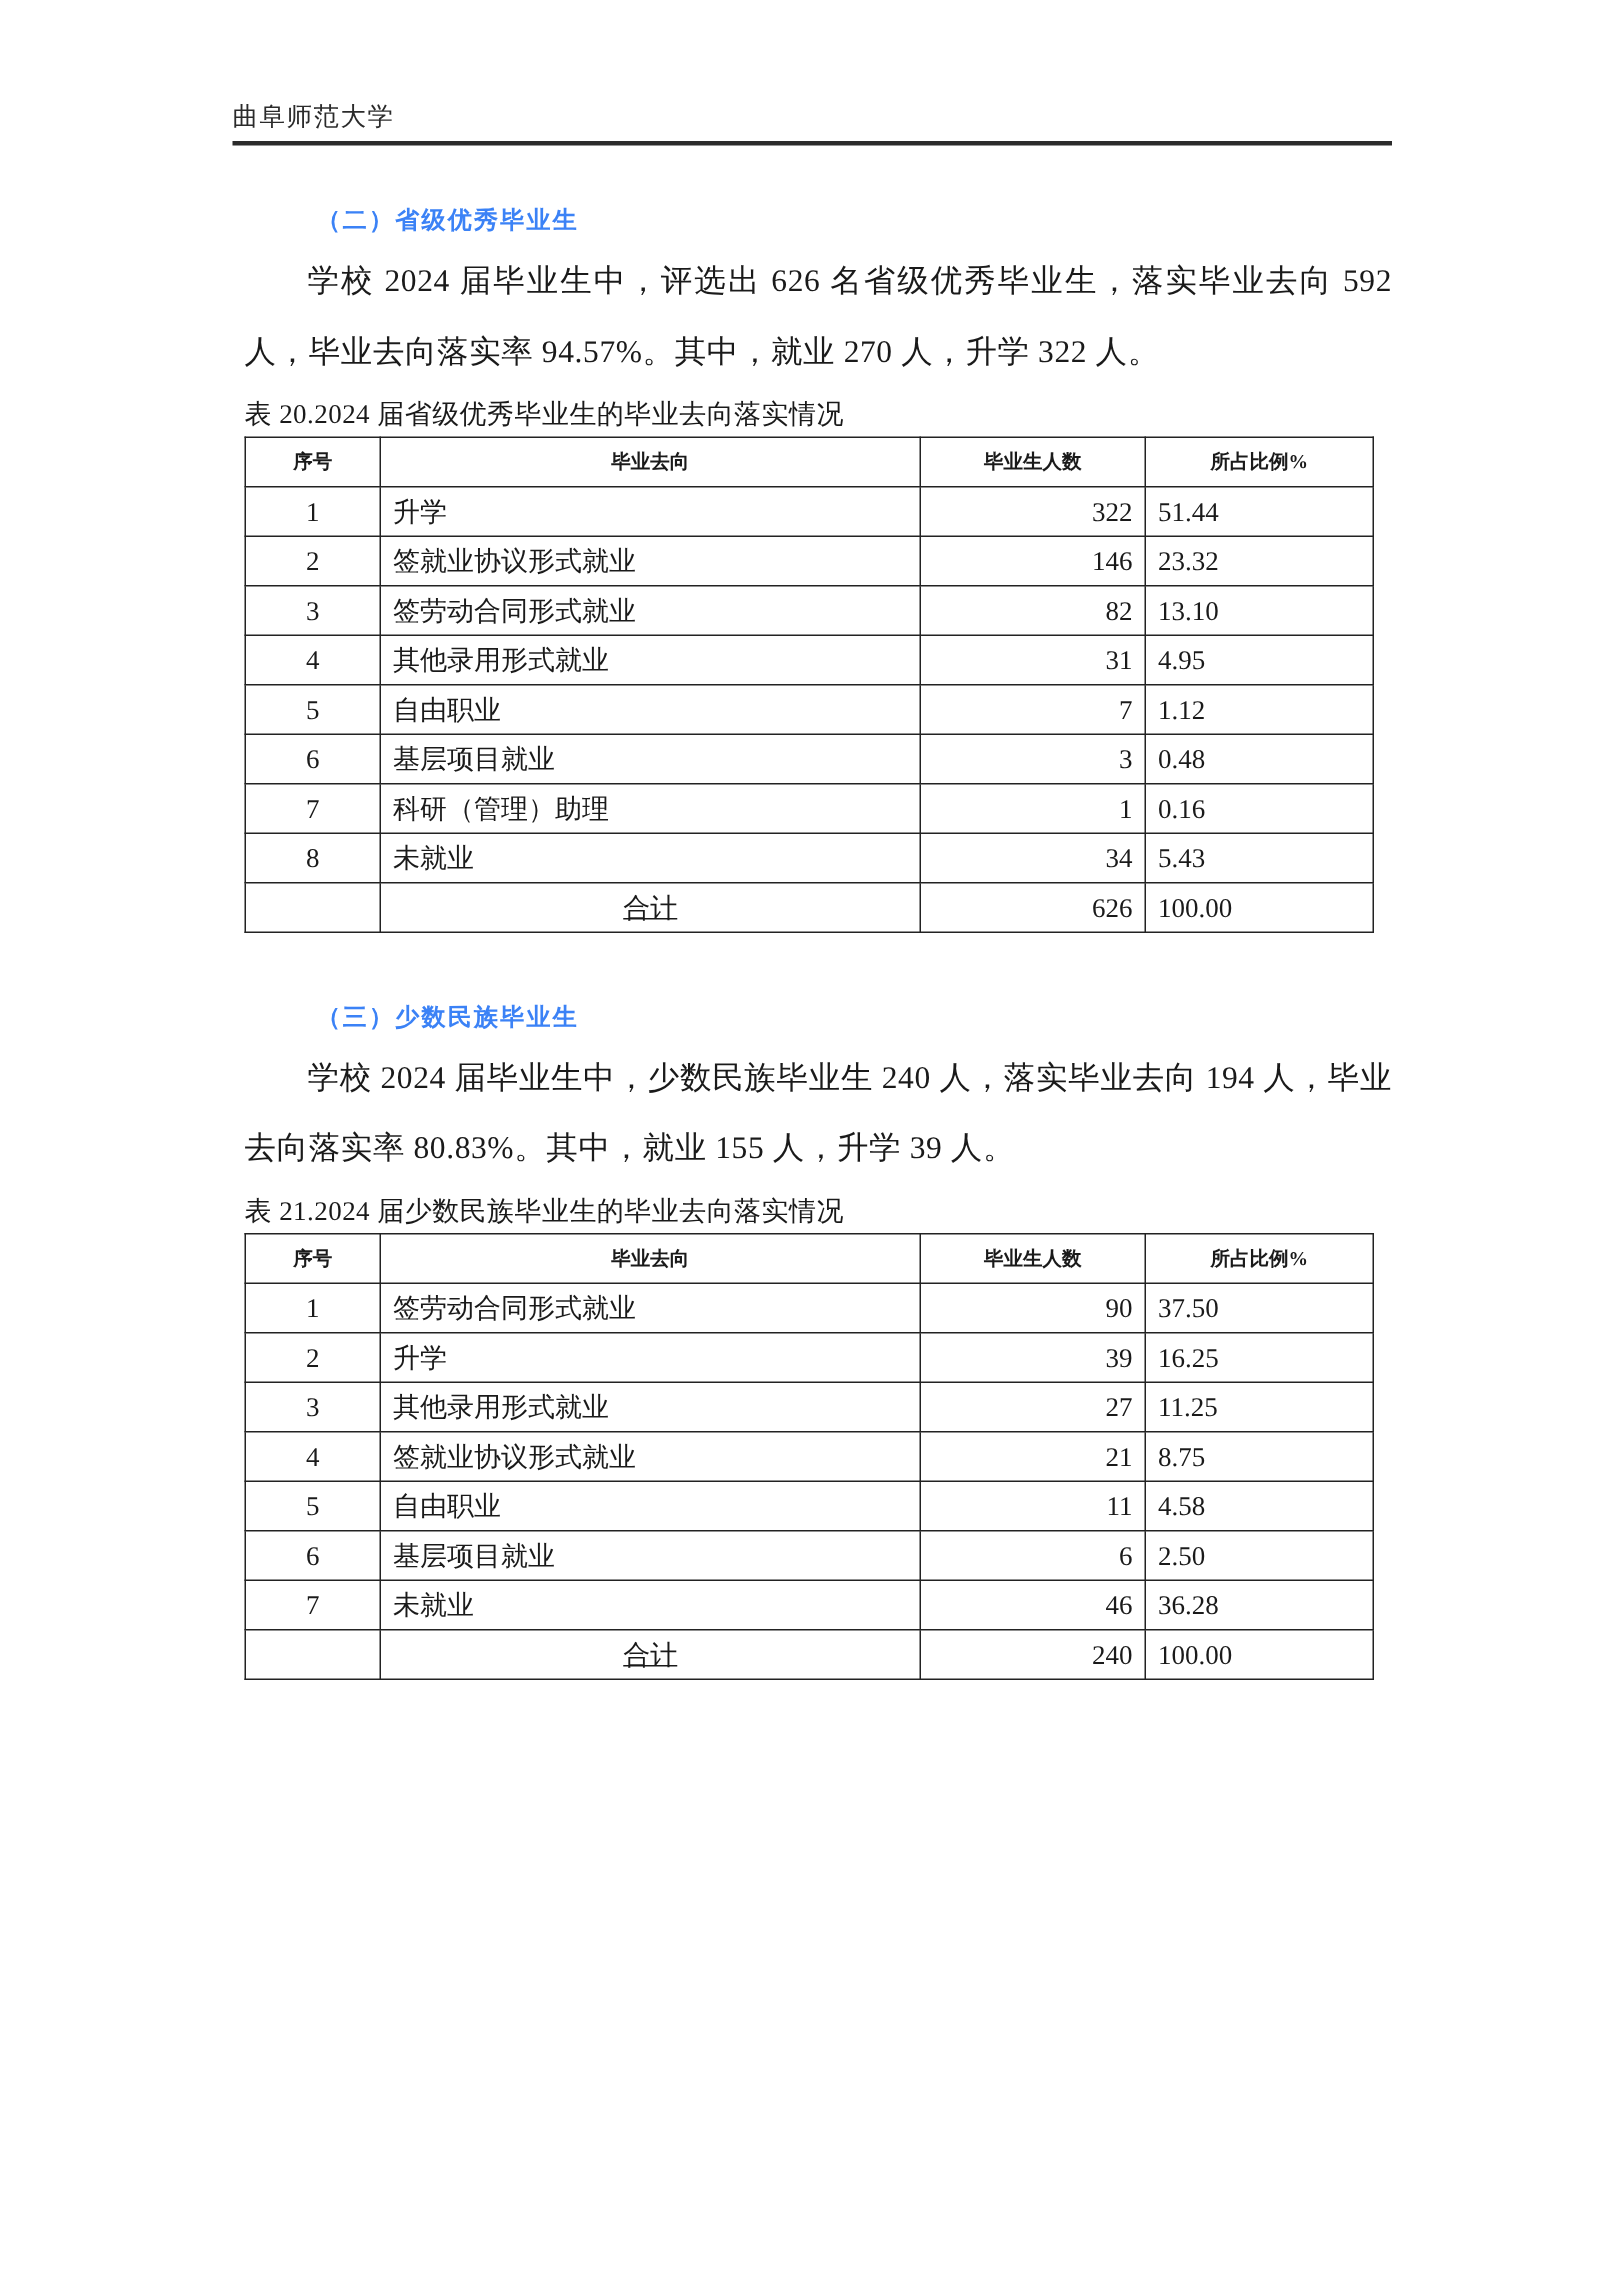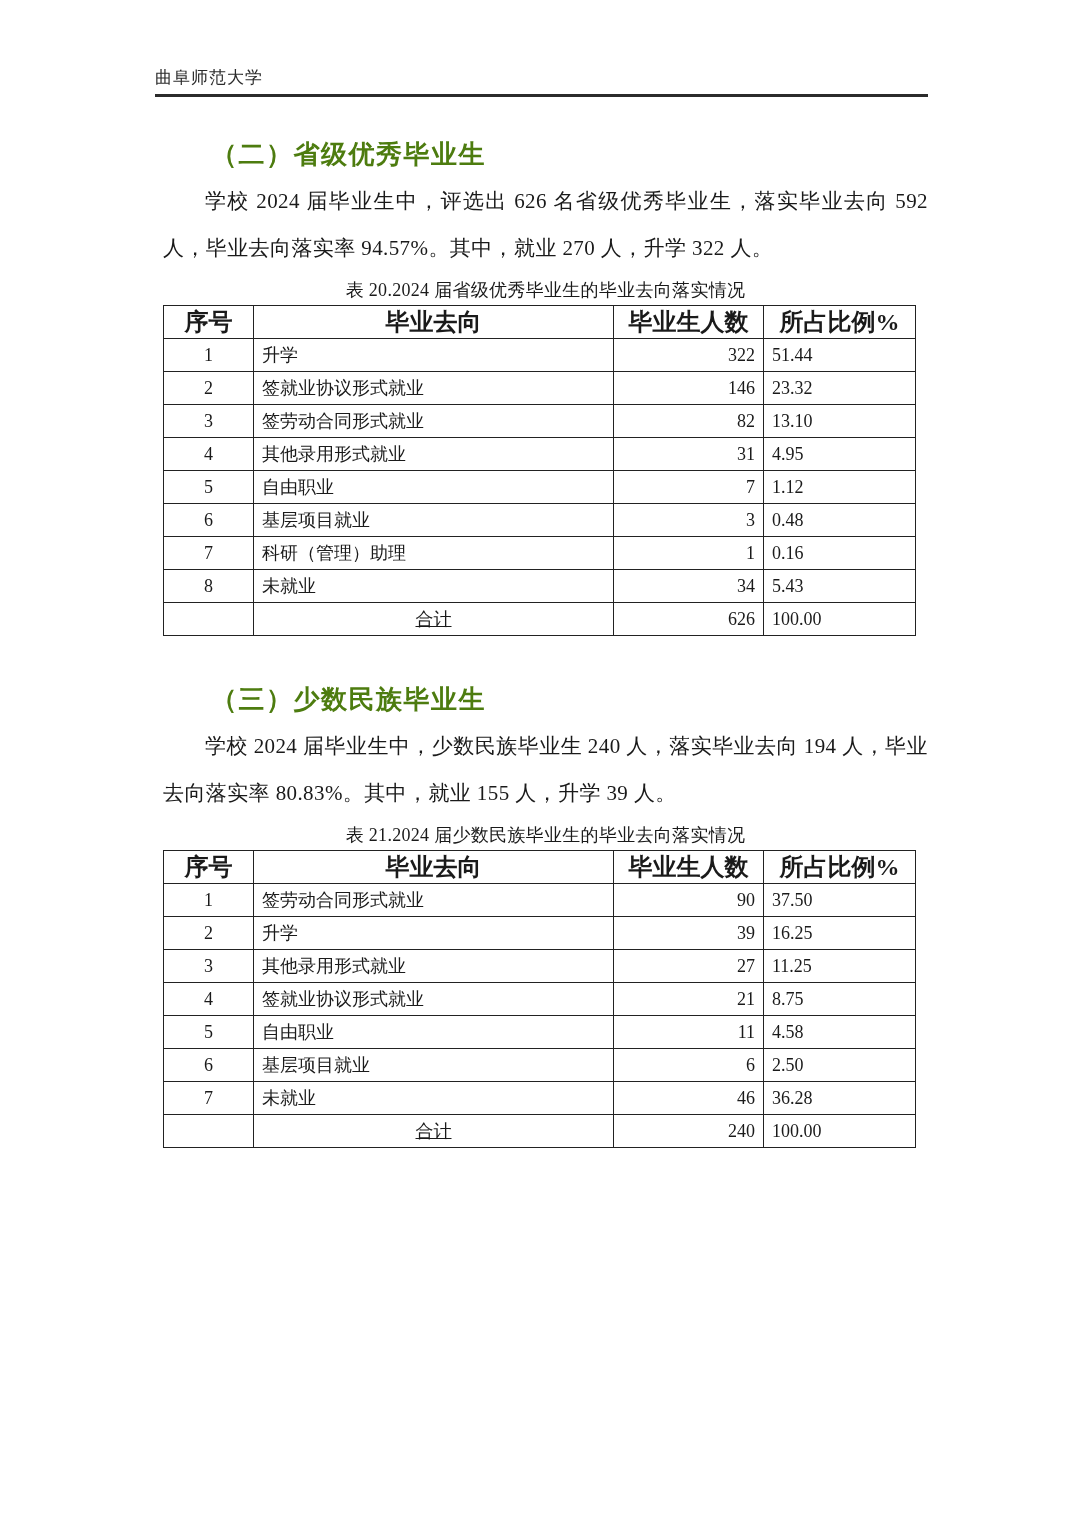--- a/index.html
+++ b/index.html
@@ -38,43 +38,42 @@
 
   
   .content {
     position: absolute;
     left: 163px;
     top: 125px;
     width: 765px;
   }
 
   .section-heading {
-    font-size: 26px;
+    font-size: 16px;
     font-weight: bold;
     letter-spacing: 1.5px;
     margin: 12px 0 6px 48px;
-    color: #4d7c0f;
+    color: #3b82f6;
   }
   .section-heading.second {
     margin-top: 46px;
   }
 
   .body-par {
     font-size: 21px;
     line-height: 47px;
     text-align: justify;
     text-justify: inter-ideograph;
     text-indent: 2em;
     margin: 0 0 2px 0;
     color: #1a1a1a;
     letter-spacing: 0.4px;
   }
 
   .table-caption {
-    text-align: center;
     font-size: 18px;
     margin: 6px 0 3px 0;
     letter-spacing: 0.3px;
     color: #1a1a1a;
   }
 
   
   table.dt {
     border-collapse: collapse;
     width: 752px;
@@ -88,21 +87,21 @@
     padding: 0 8px;
     color: #1a1a1a;
     font-weight: normal;
     line-height: 30px;
     overflow: hidden;
     white-space: nowrap;
   }
   table.dt thead th {
     font-weight: bold;
     text-align: center;
-    font-size: 24px;
+    font-size: 13px;
   }
   col.c-idx   { width: 90px; }
   col.c-dest  { width: 360px; }
   col.c-count { width: 150px; }
   col.c-pct   { width: 152px; }
 
   td.idx   { text-align: center; }
   td.dest  { text-align: left; padding-left: 14px; }
   td.count { text-align: right; }
   td.pct   { text-align: left; }

